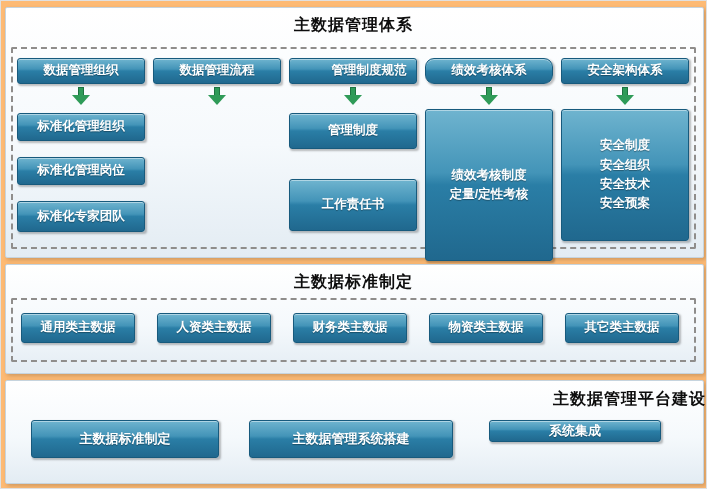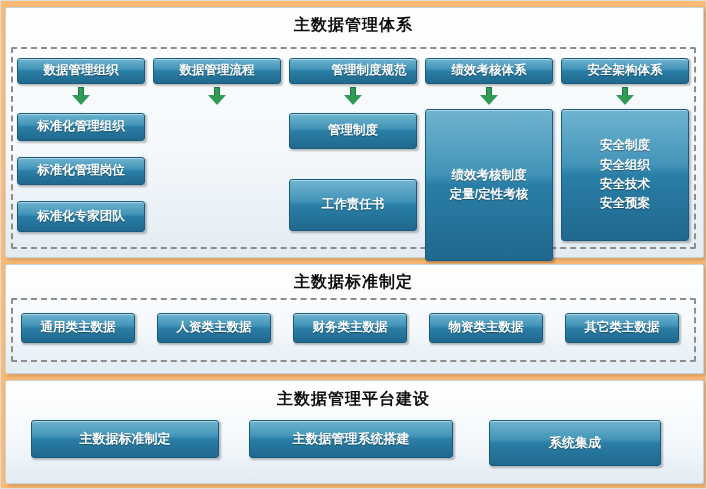--- a/index.html
+++ b/index.html
@@ -68,21 +68,21 @@
     </div>
 
   <div class="box" style="left:288px; top:57px; width:128px; height:26px;padding-left:32px;">管理制度规范</div>
   <div class="arrow" style="left:343px; top:86px;">
       <div class="stem"></div>
       <div class="head"></div>
     </div>
   <div class="box" style="left:288px; top:112px; width:128px; height:36px;">管理制度</div>
   <div class="box" style="left:288px; top:178px; width:128px; height:52px;">工作责任书</div>
 
-  <div class="box" style="left:424px; top:57px; width:128px; height:26px;">绩效考核体系</div>
+  <div class="box" style="left:424px; top:57px; width:128px; height:26px;border-radius:9px;">绩效考核体系</div>
   <div class="arrow" style="left:479px; top:86px;">
       <div class="stem"></div>
       <div class="head"></div>
     </div>
   <div class="box" style="left:424px; top:108px; width:128px; height:152px;">绩效考核制度
 定量/定性考核</div>
 
   <div class="box" style="left:560px; top:57px; width:128px; height:26px;">安全架构体系</div>
   <div class="arrow" style="left:615px; top:86px;">
       <div class="stem"></div>
@@ -97,19 +97,19 @@
   <div class="section-title" style="top:271px;">主数据标准制定</div>
   <div class="dashed" style="left:10px; top:297px; width:685px; height:64px;"></div>
 
   <div class="box" style="left:20px;  top:312px; width:114px; height:30px;">通用类主数据</div>
   <div class="box" style="left:156px; top:312px; width:114px; height:30px;">人资类主数据</div>
   <div class="box" style="left:292px; top:312px; width:114px; height:30px;">财务类主数据</div>
   <div class="box" style="left:428px; top:312px; width:114px; height:30px;">物资类主数据</div>
   <div class="box" style="left:564px; top:312px; width:114px; height:30px;">其它类主数据</div>
 
   <div class="panel" style="top:379px; height:104px;"></div>
-  <div class="section-title" style="top:388px;">主数据管理平台建设</div>
+  <div class="section-title" style="top:388px;text-align:right;">主数据管理平台建设</div>
 
   <div class="box big" style="left:30px;  top:419px; width:188px; height:38px;">主数据标准制定</div>
   <div class="box big" style="left:248px; top:419px; width:204px; height:38px;">主数据管理系统搭建</div>
-  <div class="box big" style="left:488px; top:419px; width:172px; height:46px;">系统集成</div>
+  <div class="box big" style="left:488px; top:419px; width:172px; height:22px;">系统集成</div>
 
 </div>
 
 </body></html>

